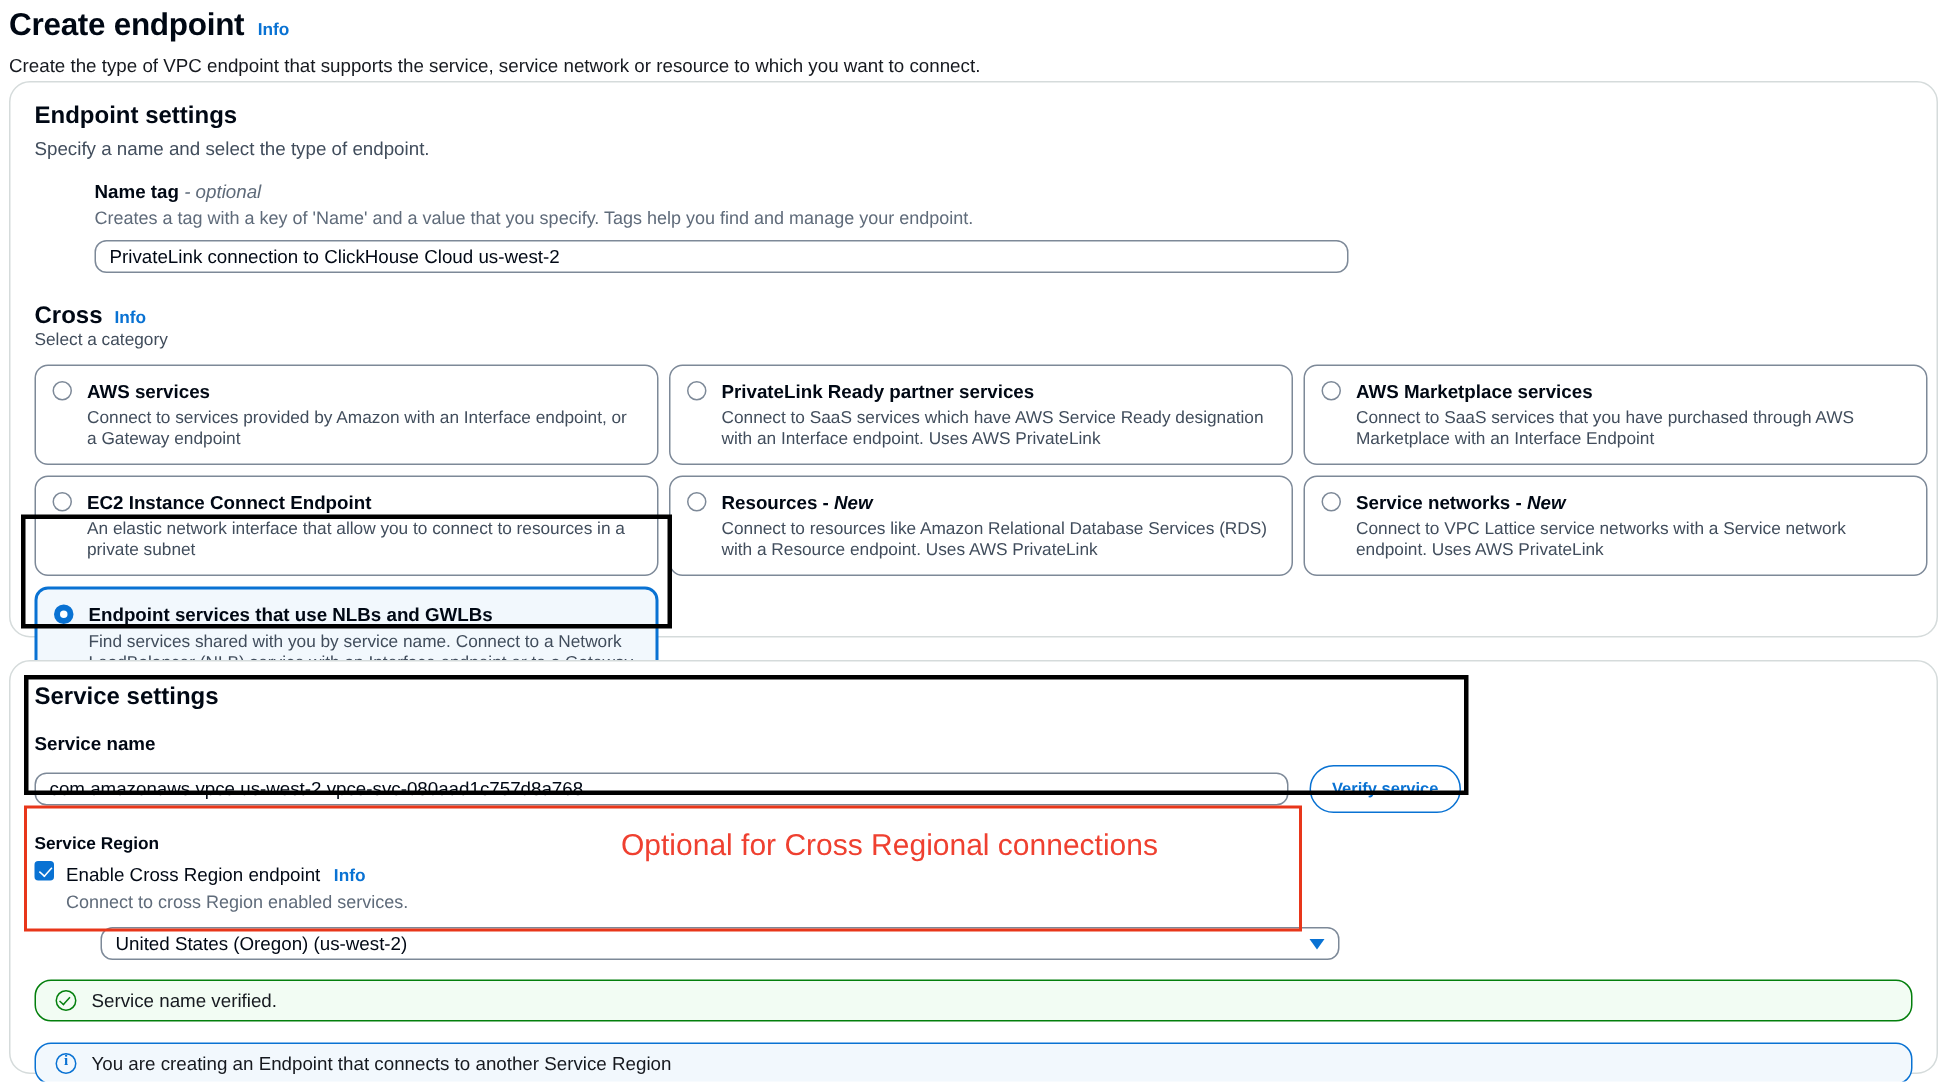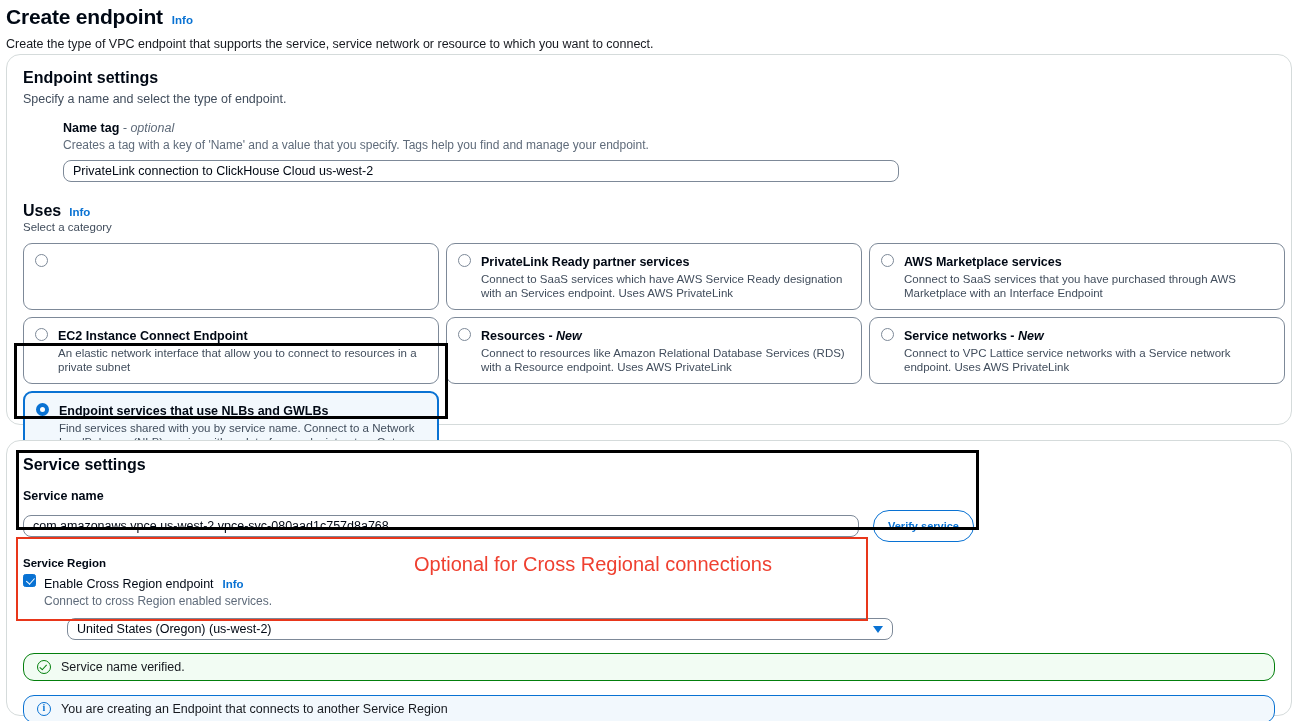--- a/index.html
+++ b/index.html
@@ -223,36 +223,40 @@
           <span class="opt">- optional</span>
         </div>
         <div class="field-desc">Creates a tag with a key of 'Name' and a value that you specify. Tags help you find and manage your endpoint.</div>
         <div style="width:836px;margin-top:7px;">
           <input class="text-input" type="text" value="PrivateLink connection to ClickHouse Cloud us-west-2" style="">
         </div>
       </div>
 
       <div style="margin-top:20px;">
         <div class="type-head">
-          <span class="type-title">Uses</span>
+          <span class="type-title">Cross</span>
           <a class="info-link">Info</a>
         </div>
         <div class="type-sub">Select a category</div>
 
         <div class="type-grid">
 
           <div class="type-card">
             <span class="radio"></span>
+            <span class="body">
+              <span class="t-title">AWS services</span>
+              <span class="t-desc" style="display:block">Connect to services provided by Amazon with an Interface endpoint, or a Gateway endpoint</span>
+            </span>
           </div>
 
           <div class="type-card">
             <span class="radio"></span>
             <span class="body">
               <span class="t-title">PrivateLink Ready partner services</span>
-              <span class="t-desc" style="display:block">Connect to SaaS services which have AWS Service Ready designation with an Services endpoint. Uses AWS PrivateLink</span>
+              <span class="t-desc" style="display:block">Connect to SaaS services which have AWS Service Ready designation with an Interface endpoint. Uses AWS PrivateLink</span>
             </span>
           </div>
 
           <div class="type-card">
             <span class="radio"></span>
             <span class="body">
               <span class="t-title">AWS Marketplace services</span>
               <span class="t-desc" style="display:block">Connect to SaaS services that you have purchased through AWS Marketplace with an Interface Endpoint</span>
             </span>
           </div>

